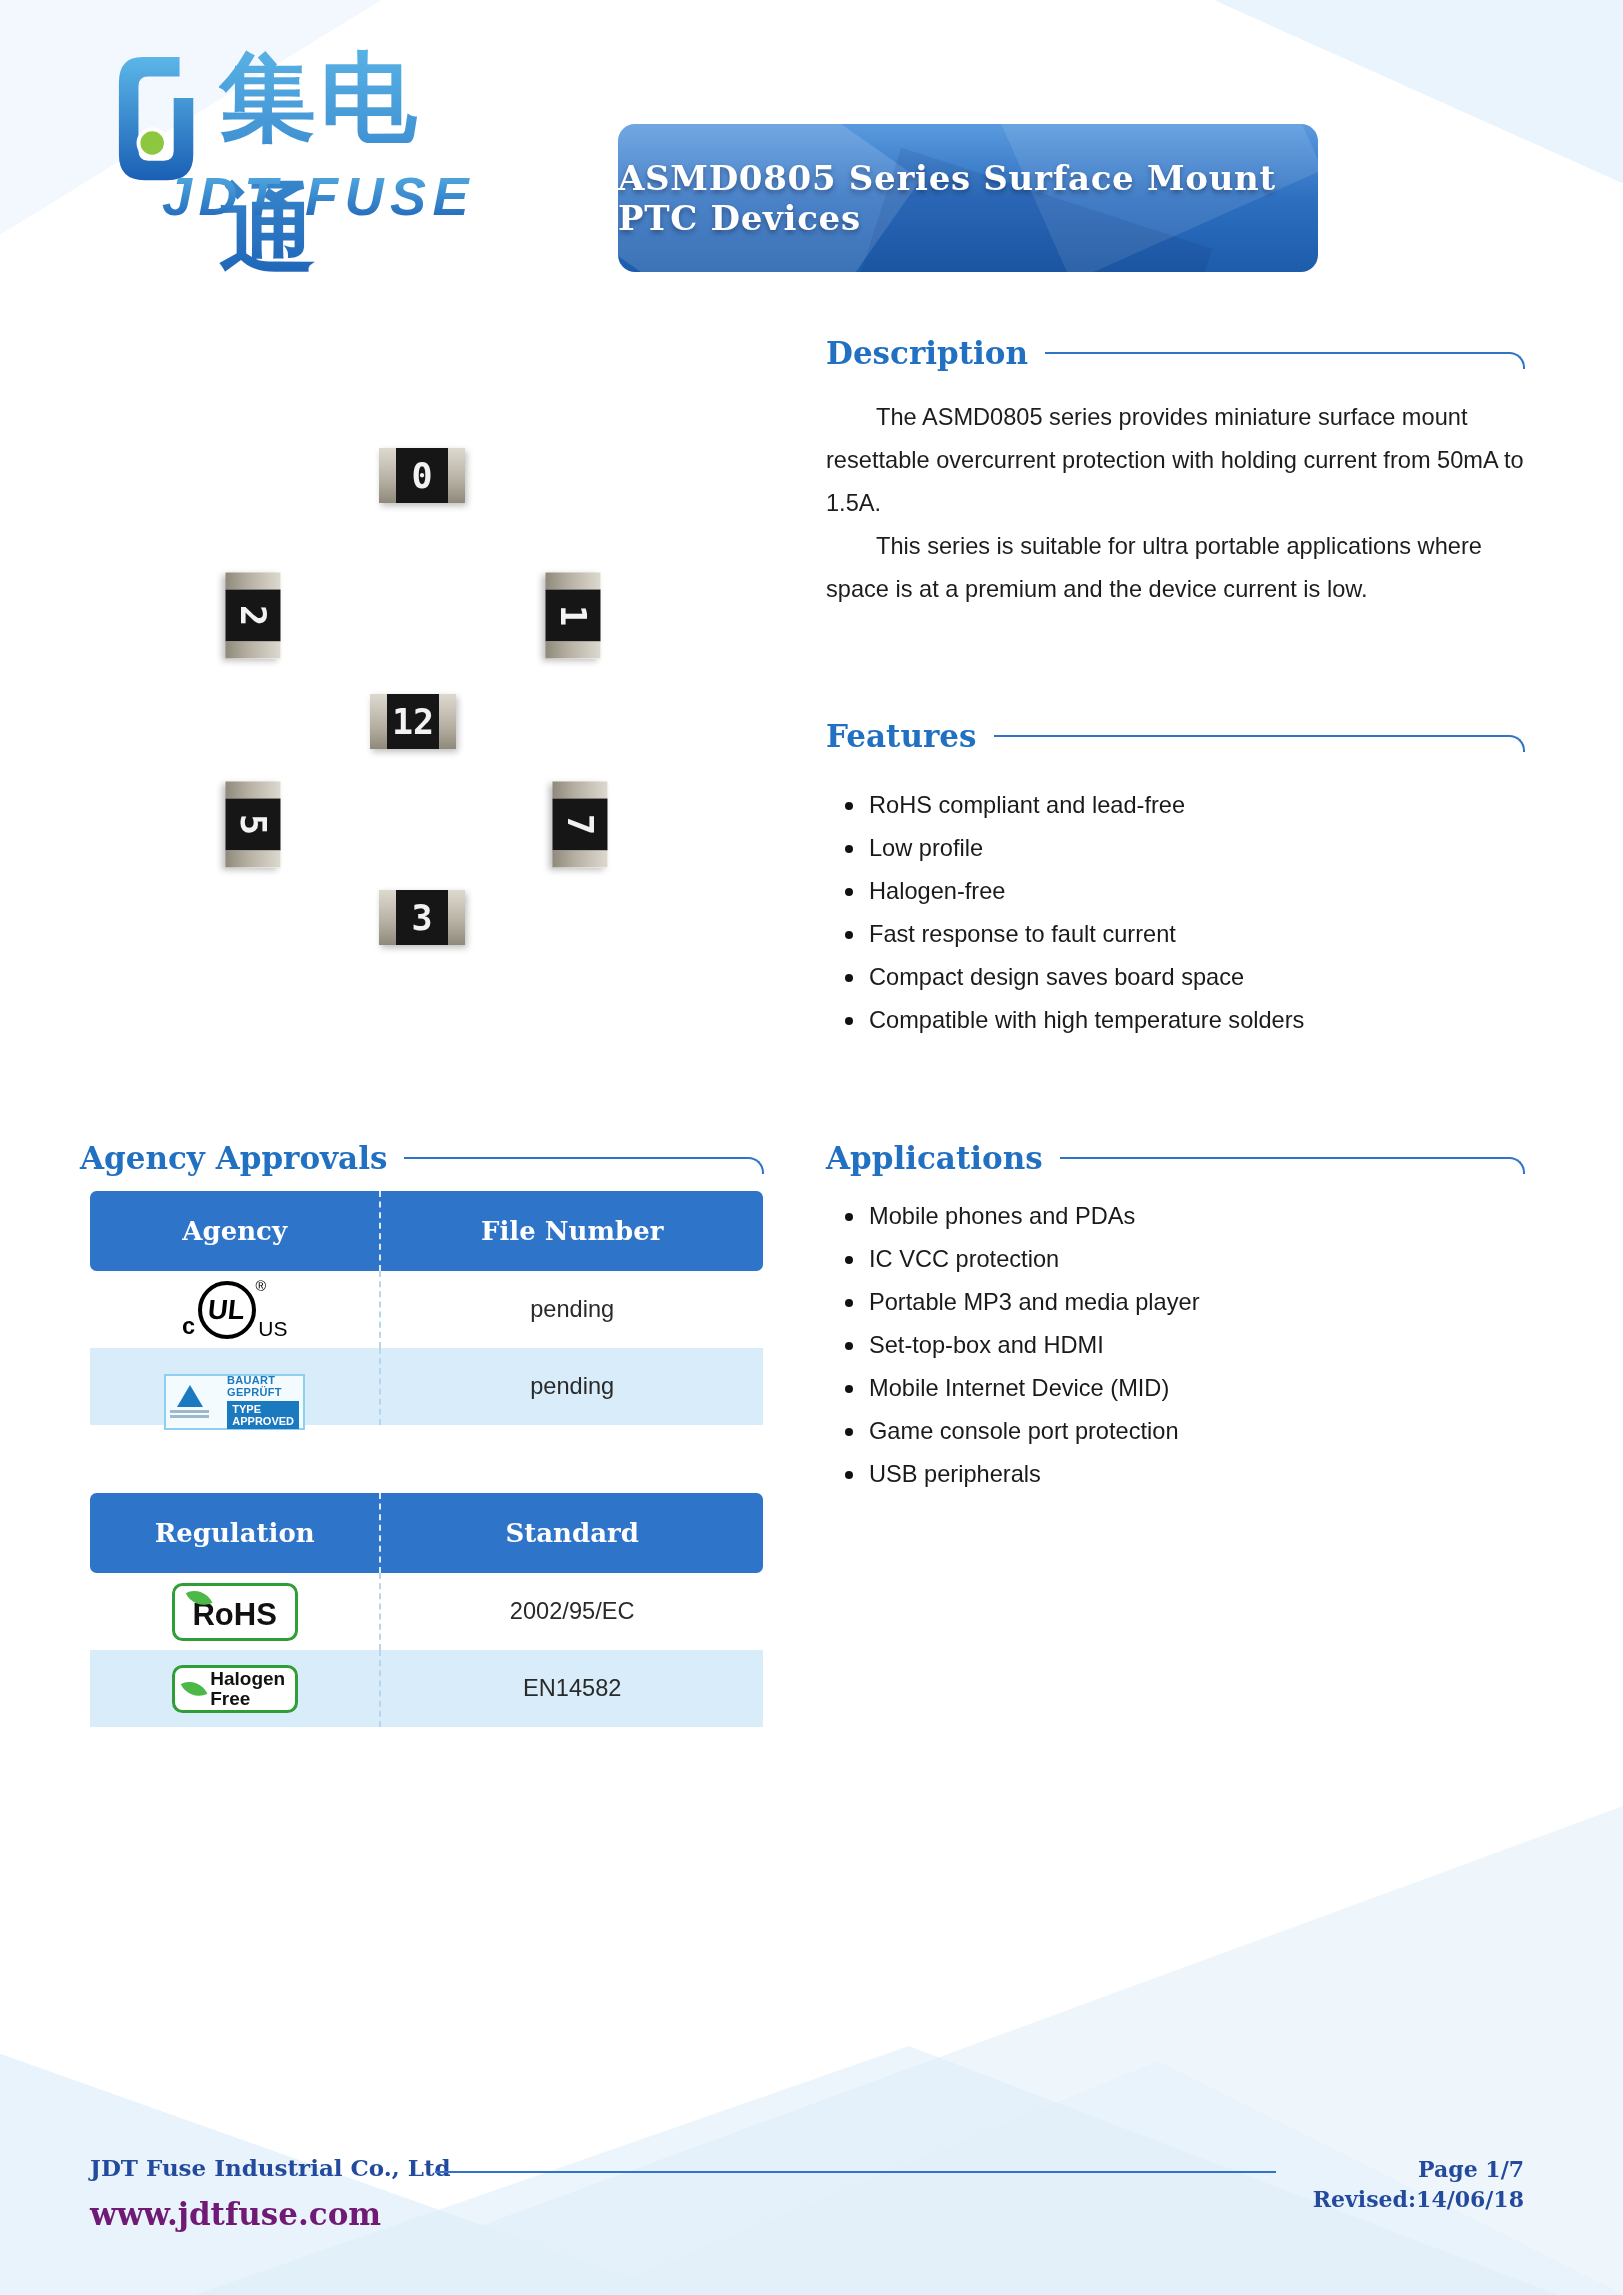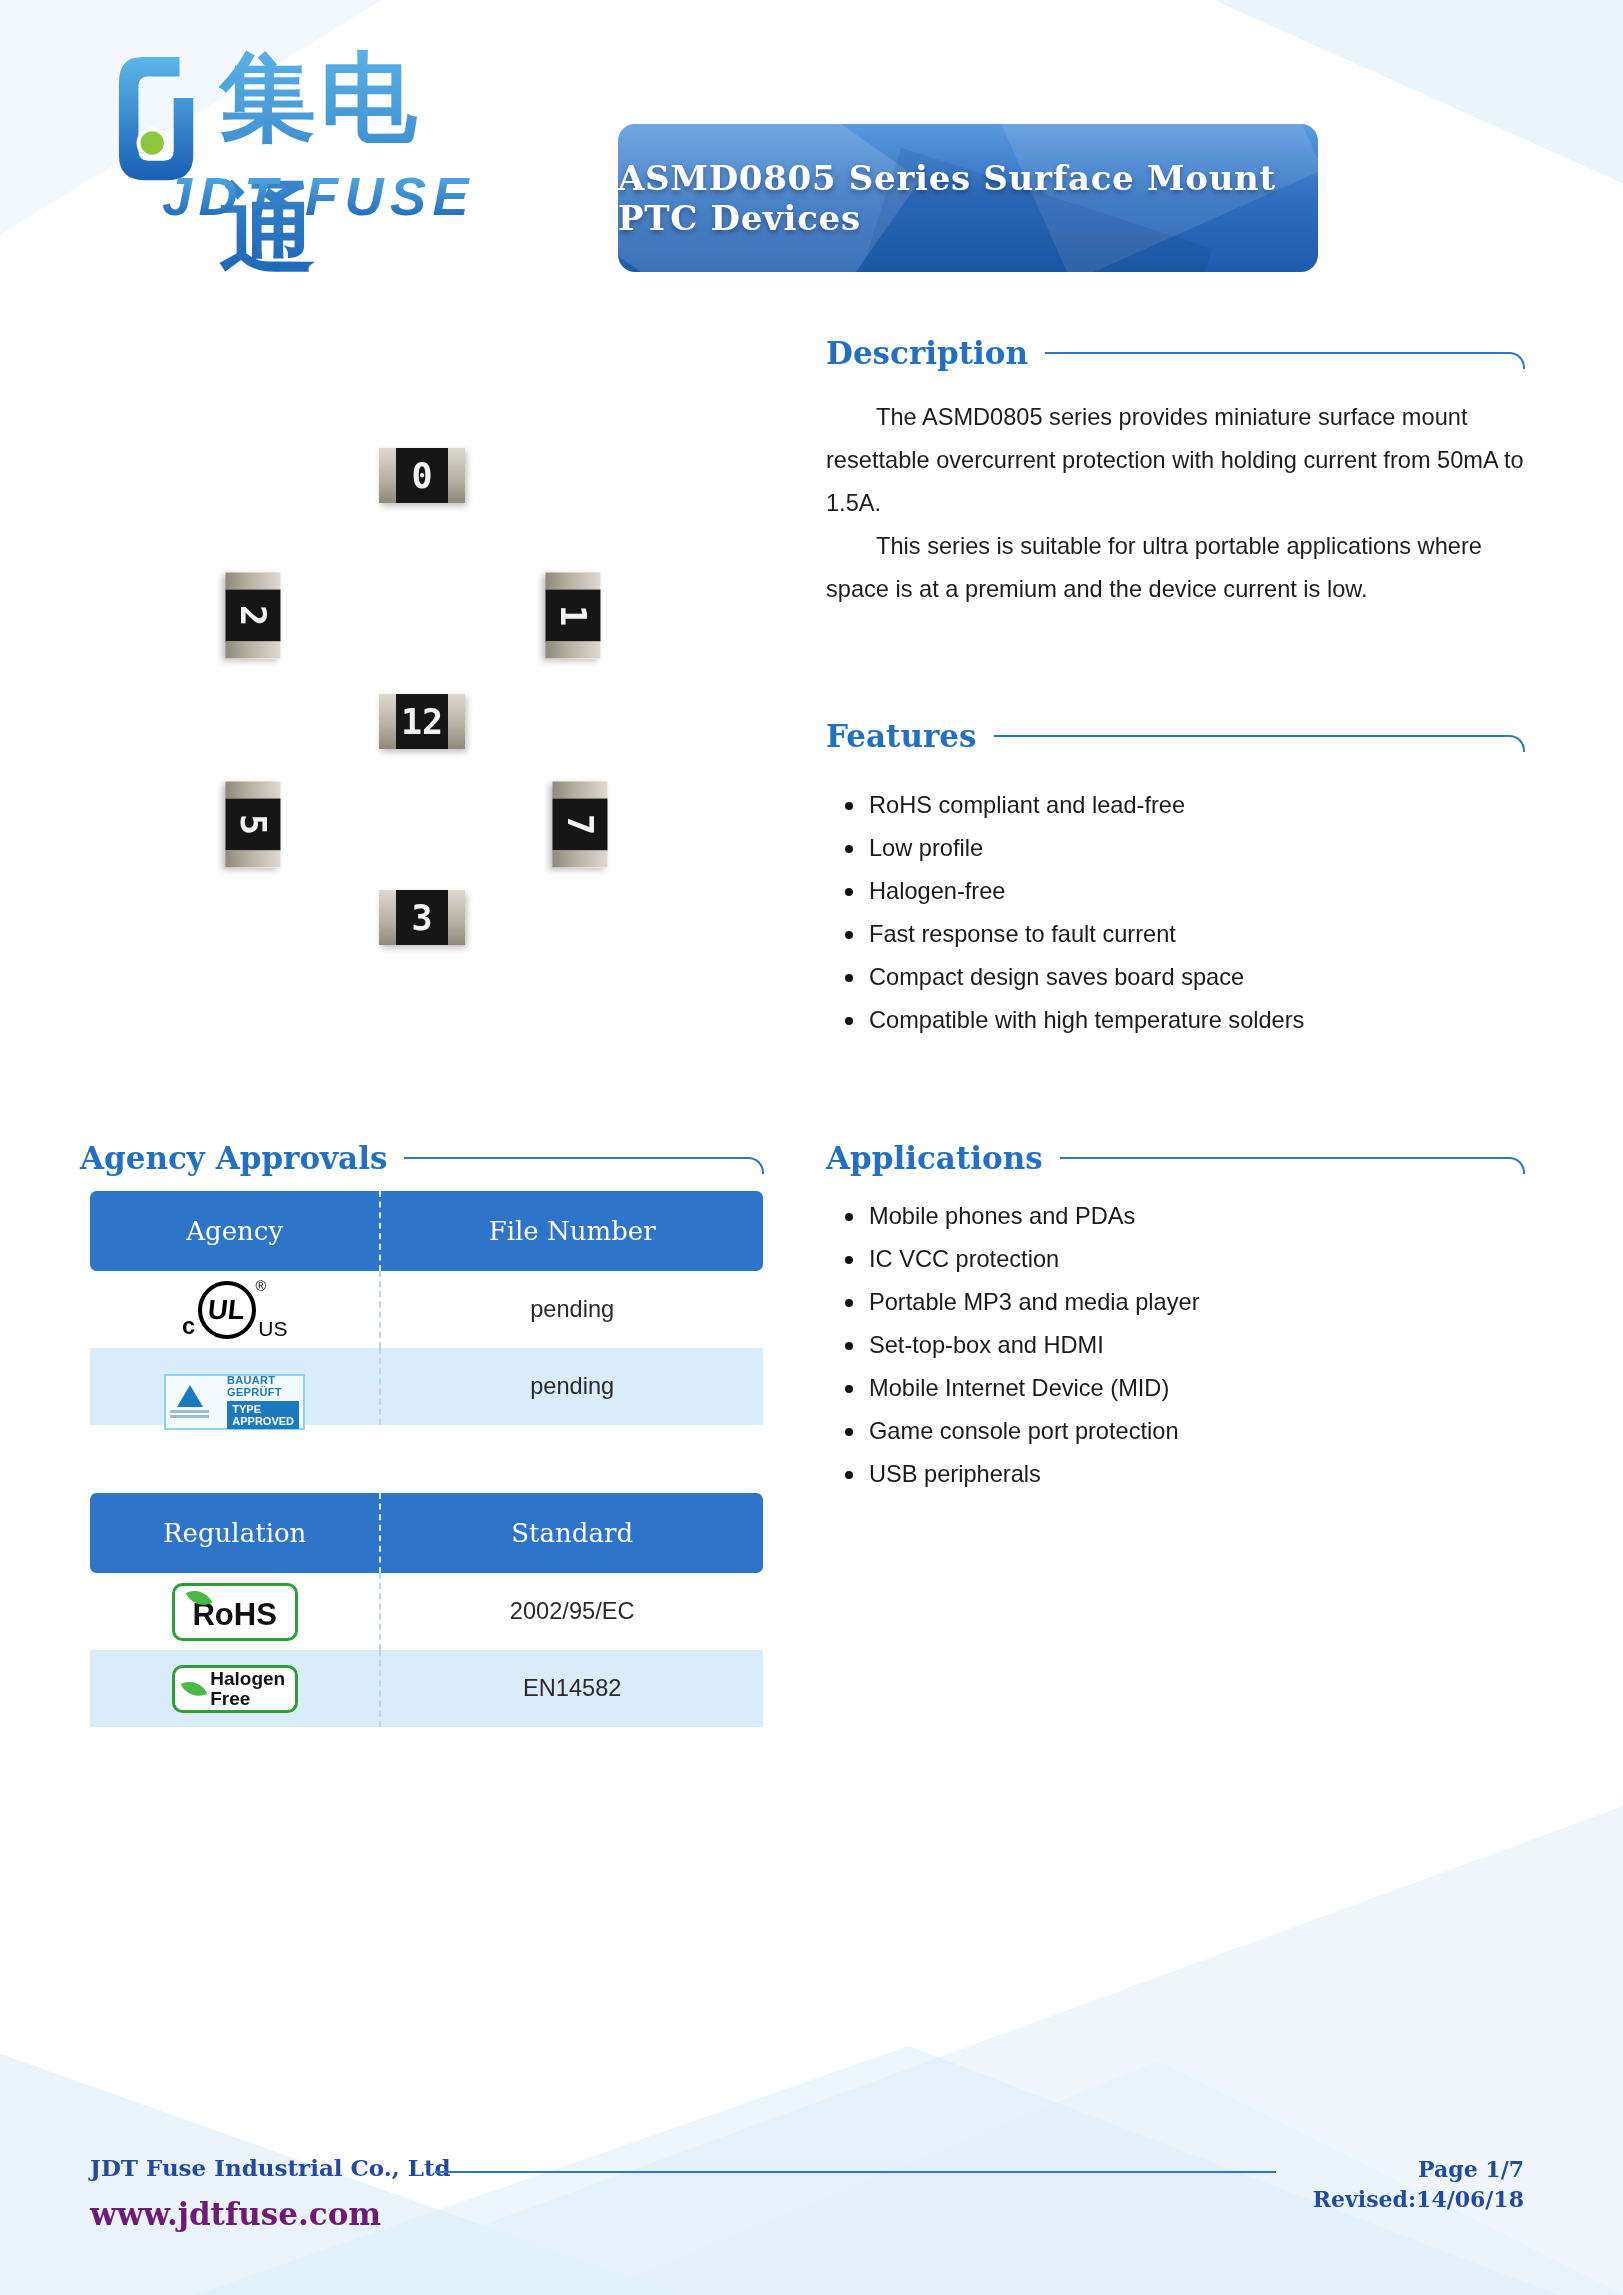--- a/index.html
+++ b/index.html
@@ -68,21 +68,21 @@
   .blist li::before { content:""; position:absolute; left:6.5px; top:17.7px; width:8.5px; height:8.5px; border-radius:50%; background:#111; }
   .list-feat { left:838px; top:784px; width:694px; }
   .list-apps { left:838px; top:1195px; width:694px; }
 
   
   .dtable { position:absolute; left:90px; width:673px; }
   .t-approvals { top:1191px; }
   .t-regulation { top:1493px; }
   .thead { display:flex; height:80px; background:#2e74c8; border-radius:6.5px; }
   .thead .hcell { display:flex; align-items:center; justify-content:center; color:#ffffff;
-                  font-family:"DejaVu Serif", serif; font-weight:normal; font-size:26px; }
+                  font-family:"DejaVu Serif", serif; font-weight:bold; font-size:26px; }
   .hcell.c1, .tcell.c1 { width:43%; }
   .hcell.c2, .tcell.c2 { width:57%; }
   .thead .c2 { border-left:2px dashed rgba(255,255,255,0.85); }
   .trow { display:flex; height:77px; background:#ffffff; }
   .trow.alt { background:#d9ecf9; }
   .tcell { display:flex; align-items:center; justify-content:center; font-size:23.6px; color:#2a2a2a; }
   .trow .c2 { border-left:2px dashed #b7d6ee; }
 
   
   .ul-mark { display:flex; align-items:flex-end; }
@@ -167,21 +167,21 @@
       <div class="chip vertical" style="left:13.7px; top:169px;">
         <div class="end"></div>
         <div class="cbody">2</div>
         <div class="end"></div>
       </div>
       <div class="chip vertical" style="left:334px; top:169px;">
         <div class="end"></div>
         <div class="cbody">1</div>
         <div class="end"></div>
       </div>
-      <div class="chip" style="left:183px; top:275px;">
+      <div class="chip" style="left:174px; top:275px;">
         <div class="end"></div>
         <div class="cbody">12</div>
         <div class="end"></div>
       </div>
       <div class="chip vertical" style="left:13.7px; top:378px;">
         <div class="end"></div>
         <div class="cbody">5</div>
         <div class="end"></div>
       </div>
       <div class="chip vertical" style="left:341px; top:378px;">

